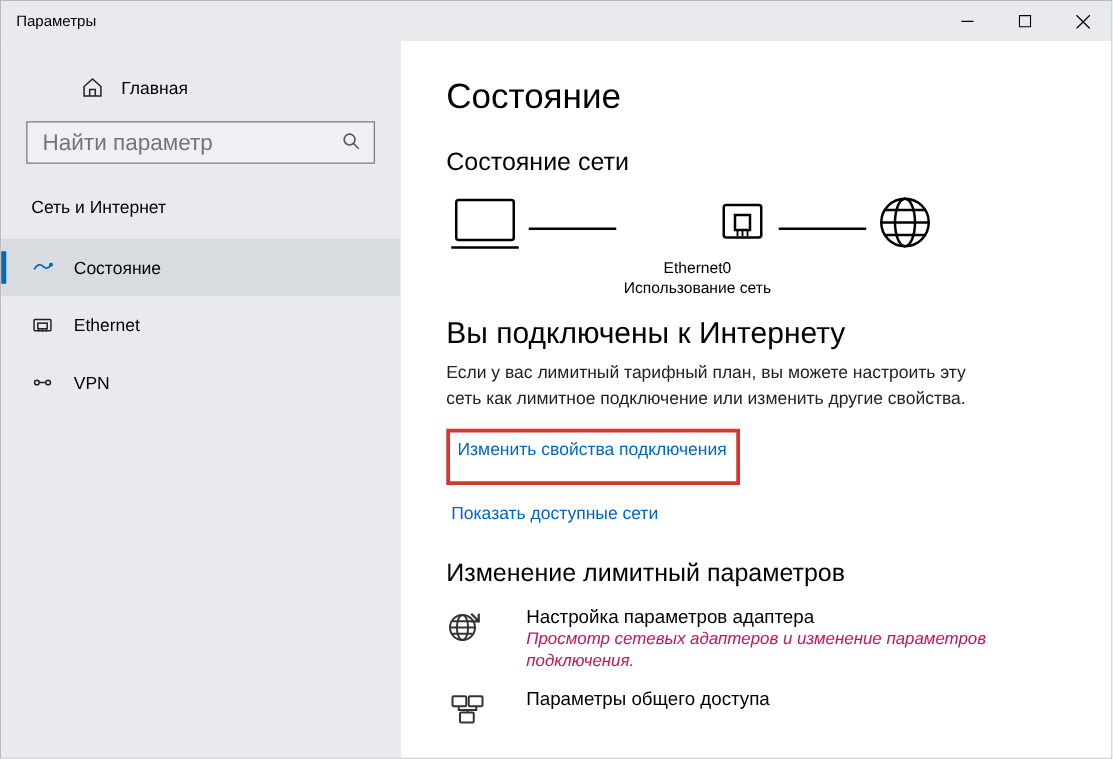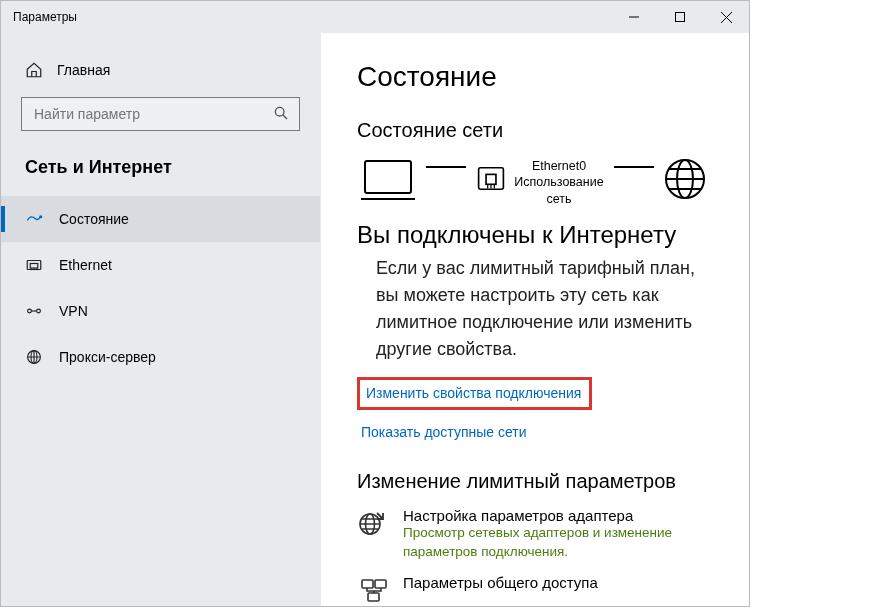--- a/index.html
+++ b/index.html
@@ -5,21 +5,21 @@
   * { box-sizing: border-box; }
   html, body {
     margin: 0; padding: 0;
     width: 890px; height: 607px;
     font-family: "Segoe UI", Tahoma, sans-serif;
     font-size: 14px;
     color: #000;
     background: #fff;
     overflow: hidden;
   }
-  .window { width: 750px; height: 607px; display: flex; flex-direction: column; border:1px solid #bbb;}
+  .window { width: 890px; height: 607px; display: flex; flex-direction: column; border:1px solid #bbb;}
   .titlebar {
     height: 32px;
     display: flex; align-items: center;
     padding-left: 12px;
     background: #e8eaee;
     font-size: 12px;
   }
   .titlebar .title { flex: 0 0 auto; }
   .titlebar .spacer { flex: 1 1 auto; }
   .winbtn {
@@ -34,37 +34,38 @@
     width: 320px;
     background: #e8eaee;
     padding-top: 28px;
     display:flex; flex-direction:column;
     border-right: 1px solid #fff0;
   }
   .home-row {
     display:flex; align-items:center; gap:14px;
     padding: 0 24px 18px 24px;
     font-size: 14px;
+    margin-left: 40px;
   }
   .search-wrap { padding: 0 20px 26px 20px; }
   .search {
     height: 34px; width: 100%;
     border: 1px solid #7a7a7a;
     background: #eef0f3;
     display:flex; align-items:center;
     padding: 0 8px 0 10px;
   }
   .search input {
     flex:1; border:none; outline:none; background:transparent;
-    font-size: 14px; color:#6d28d9;
+    font-size: 18px; color:#6d28d9;
   }
   .search .mag { width:18px; height:18px; color:#444; }
   .section-title {
     padding: 0 8px 12px 24px;
-    font-size: 18px; font-weight:700;
+    font-size: 14px; font-weight:400;
   }
   .nav { padding-top: 6px; }
   .nav-item {
     display:flex; align-items:center; gap:16px;
     height: 46px;
     padding: 0 24px 0 24px;
     font-size: 14px;
     position:relative;
   }
   .nav-item.active::before {
@@ -76,32 +77,32 @@
   .content {
     flex:1; background:#fff; padding: 28px 36px 0 36px;
     overflow:hidden;
   }
   h1 { font-size: 28px; font-weight:400; margin:0 0 26px 0; }
   h2 { font-size: 20px; font-weight:400; margin: 0 0 14px 0; }
   .net-diagram {
     display:flex; align-items:center; gap:0;
     margin: 10px 0 6px 2px;
   }
-  .net-node { display:flex; align-items:center; }
+  .net-node { display:flex; flex-direction:column; align-items:flex-end; }
   .net-line { width:70px; height:2px; background:#000; margin: 0 6px 28px 6px; align-self:center;}
   .net-caption { text-align:center; font-size:12.5px; margin-top:2px; line-height:1.3;}
   .connected-title { font-size:24px; font-weight:400; margin: 14px 0 6px 0;}
-  .connected-desc { font-size:18px; color:#222; line-height:1.5; max-width:430px; margin-bottom:14px;margin-left:19px;}
+  .connected-desc { font-size:14px; color:#222; line-height:1.5; max-width:430px; margin-bottom:14px;}
   .link { color:#0067c0; font-size:14px; display:inline-block; }
-  .link.boxed { border:3px solid #d9362f; padding:5px 8px 6px 6px; margin-bottom:12px;}
+  .link.boxed { border:3px solid #d9362f; padding:5px 8px 18px 6px; margin-bottom:12px;}
   .link2 { margin: 2px 0 30px 4px; display:block;}
-  .opt-row { display:flex; gap:14px; margin-bottom:10px; }
+  .opt-row { display:flex; gap:32px; margin-bottom:10px; }
   .opt-icon { width:32px; padding-top:2px; color:#333; flex-shrink:0;}
   .opt-title { font-size:15px; }
-  .opt-desc { font-size:13.5px; color:#4d7c0f; max-width:370px; line-height:1.4;}
+  .opt-desc { font-size:13.5px; color:#be185d; max-width:370px; line-height:1.4;font-style:italic;}
 </style>
 </head>
 <body>
 
 <div class="window">
 
   <div class="titlebar">
     <span class="title">Параметры</span>
     <span class="spacer"></span>
     <div class="winbtn">
@@ -171,30 +172,20 @@
         <div class="nav-item">
           <span class="nav-icon">
             <svg width="18" height="18" viewBox="0 0 24 24" fill="none" stroke="#222" stroke-width="1.6">
                 <circle cx="6" cy="12" r="2.5"></circle>
                 <circle cx="18" cy="12" r="2.5"></circle>
                 <path d="M8.5 12 H15.5"></path>
               </svg>
           </span>
           <span>VPN</span>
         </div>
-        <div class="nav-item">
-          <span class="nav-icon">
-            <svg width="18" height="18" viewBox="0 0 24 24" fill="none" stroke="#222" stroke-width="1.5">
-                <circle cx="12" cy="12" r="8.5"></circle>
-                <path d="M3.5 12 H20.5 M12 3.5 V20.5"></path>
-                <ellipse cx="12" cy="12" rx="4" ry="8.5"></ellipse>
-              </svg>
-          </span>
-          <span>Прокси-сервер</span>
-        </div>
       </div>
     </div>
 
     <div class="content">
       <h1>Состояние</h1>
       <h2>Состояние сети</h2>
 
       <div class="net-diagram">
         <div class="net-node">
           <svg width="58" height="48" viewBox="0 0 58 48" fill="none" stroke="#000" stroke-width="2">

